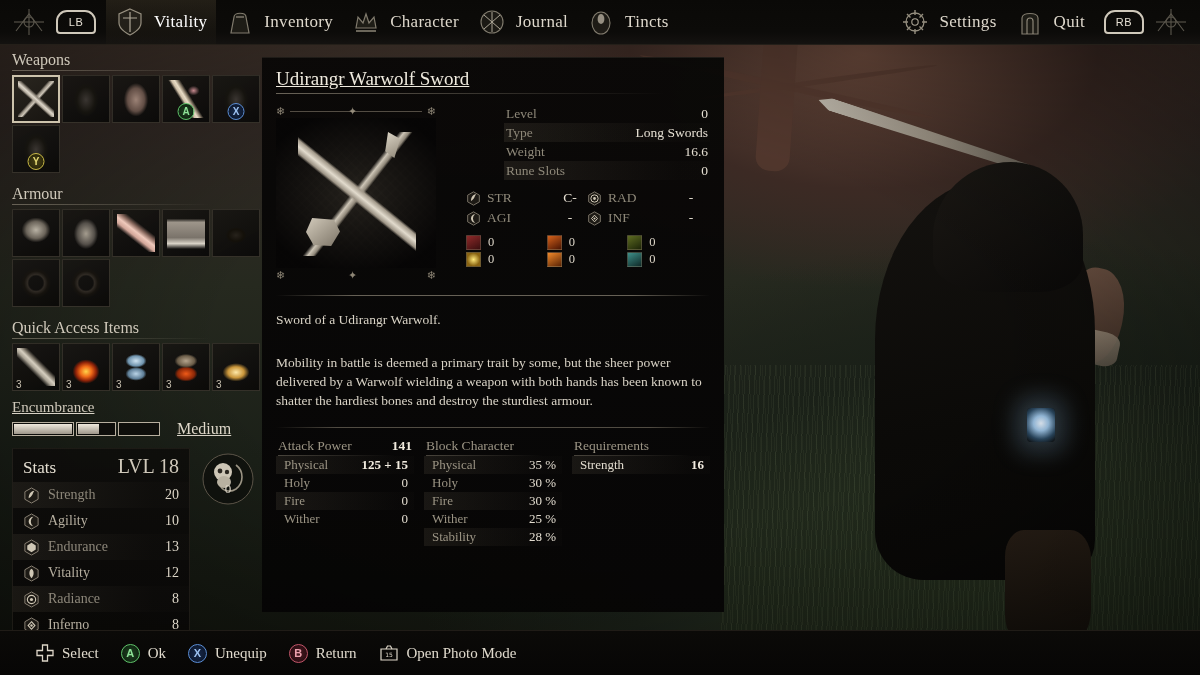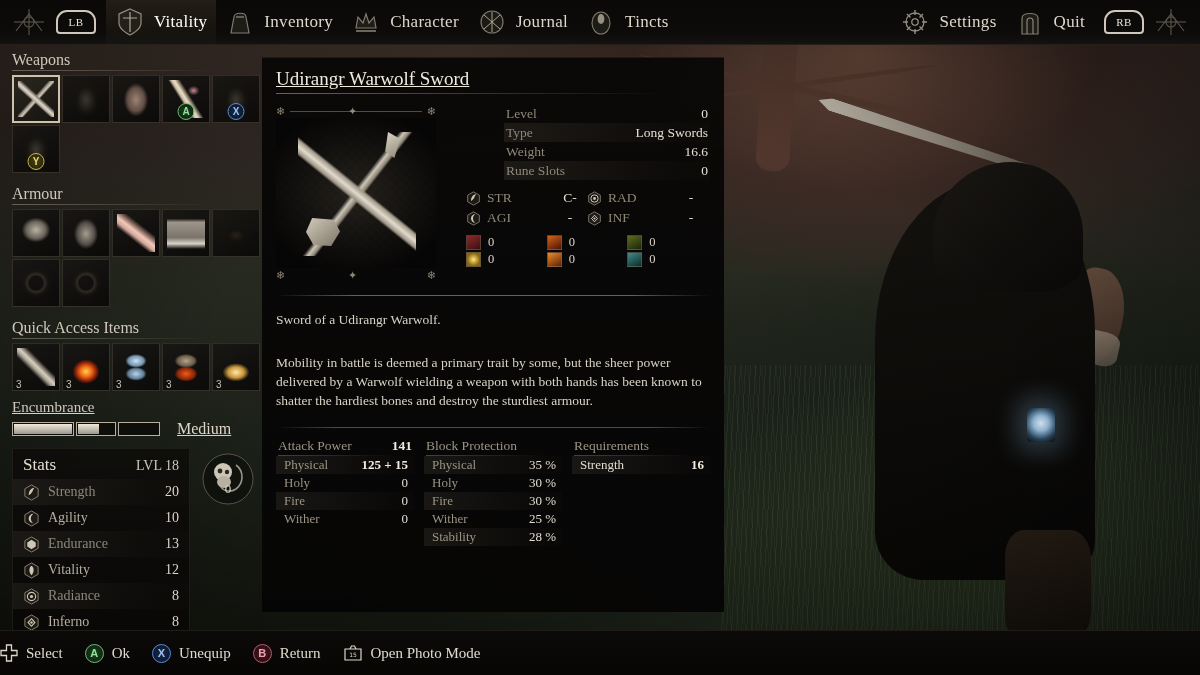--- a/index.html
+++ b/index.html
@@ -83,21 +83,21 @@
     background:linear-gradient(180deg,#0a0907 0%,#0c0b09 72%,#141210 100%);
     border-bottom:1px solid #241f19;
     display:flex; align-items:center; padding:0 12px; z-index:10;
   }
   #topbar .edge-orn { width:34px; height:34px; opacity:.55; flex:0 0 auto; }
   .bumper {
     width:40px; height:24px; margin:0 10px; flex:0 0 auto;
     border:2px solid #cfc8ba; border-radius:11px 11px 4px 4px;
     display:flex; align-items:center; justify-content:center;
     font-size:11px; letter-spacing:.5px; color:#e6e0d4;
-    font-family:Liberation Serif, serif;
+    font-family:Liberation Sans, sans-serif;
   }
   .navgap { flex:1 1 auto; }
   .navitem {
     display:flex; align-items:center; height:45px; padding:0 9px;
     cursor:pointer; flex:0 0 auto;
   }
   .navitem.active { background:linear-gradient(180deg, rgba(92,80,58,.30), rgba(40,34,24,.12)); }
   .navitem .emb { width:30px; height:30px; margin-right:9px; opacity:.82; flex:0 0 auto; }
   .navitem .lbl { font-size:17px; color:#ded8cc; letter-spacing:.3px; white-space:nowrap; }
   .navitem.active .lbl { color:#fff; }
@@ -167,21 +167,21 @@
   #enc .val { font-size:16px; margin-left:10px; color:#ded7c9; }
 
   
   #stats {
     margin:10px 0 0 12px; width:178px;
     background:linear-gradient(180deg, rgba(14,13,11,.94), rgba(8,7,6,.96));
     border:1px solid rgba(70,63,52,.35); padding:4px 0 6px 0;
   }
   #stats .hdr { display:flex; align-items:baseline; justify-content:space-between; padding:2px 10px 4px 10px; }
   #stats .hdr .t { font-size:17px; color:#e4ded1; }
-  #stats .hdr .l { font-size:14px; color:#cfc8ba; }
+  #stats .hdr .l { font-size:20px; color:#cfc8ba; }
   .strow { display:flex; align-items:center; height:26px; padding:0 10px; position:relative; }
   .strow.dim { background:linear-gradient(90deg, rgba(120,110,92,.14), rgba(120,110,92,.02) 80%); }
   .strow .ic { width:17px; height:17px; margin-right:8px; flex:0 0 auto; }
   .strow .nm { font-size:14px; flex:1 1 auto; color:#b5ae9f; }
   .strow.dim .nm { color:#8d877a; }
   .strow .vl { font-size:14px; color:#ddd6c8; }
   #souls { position:absolute; left:200px; top:3px; width:56px; height:56px; }
   #souls .num { position:absolute; left:50%; top:54%; transform:translateX(-50%);
                 font-size:13px; color:#ded7c9; }
 
@@ -276,21 +276,21 @@
   .brow .k { font-size:13px; color:#9b9484; }
   .brow .v { font-size:13px; color:#e2dccf; }
   .brow .v.b { font-weight:bold; color:#f2ece0; }
   .brow .k.b { color:#e2dccf; }
 
   
   #botbar {
     position:absolute; left:0; bottom:0; width:1200px; height:45px;
     background:linear-gradient(180deg,#0b0a08,#070605);
     border-top:1px solid #201c17;
-    display:flex; align-items:center; gap:22px; z-index:10;
+    display:flex; align-items:center; padding-left:36px; gap:22px; z-index:10;
   }
   .prompt { display:flex; align-items:center; cursor:pointer; }
   .prompt .lbl { font-size:15px; color:#e0dacd; margin-left:8px; white-space:nowrap; }
   .pbtn { width:19px; height:19px; border-radius:50%;
           display:flex; align-items:center; justify-content:center;
           font-size:11px; font-weight:bold; font-family:"Liberation Sans", sans-serif; flex:0 0 auto; }
   .dpad { width:18px; height:18px; flex:0 0 auto; }
   .cam  { width:20px; height:18px; flex:0 0 auto; }
 </style>
 </head>
@@ -720,21 +720,21 @@
         <span class="k">Fire</span>
         <span class="v">0</span>
       </div>
       <div class="brow">
         <span class="k">Wither</span>
         <span class="v">0</span>
       </div>
     </div>
 
     <div class="bcol">
-      <div class="bhead">Block Protection</div>
+      <div class="bhead">Block Character</div>
       <div class="brow dim">
         <span class="k">Physical</span>
         <span class="v">35 %</span>
       </div>
       <div class="brow">
         <span class="k">Holy</span>
         <span class="v">30 %</span>
       </div>
       <div class="brow dim">
         <span class="k">Fire</span>

